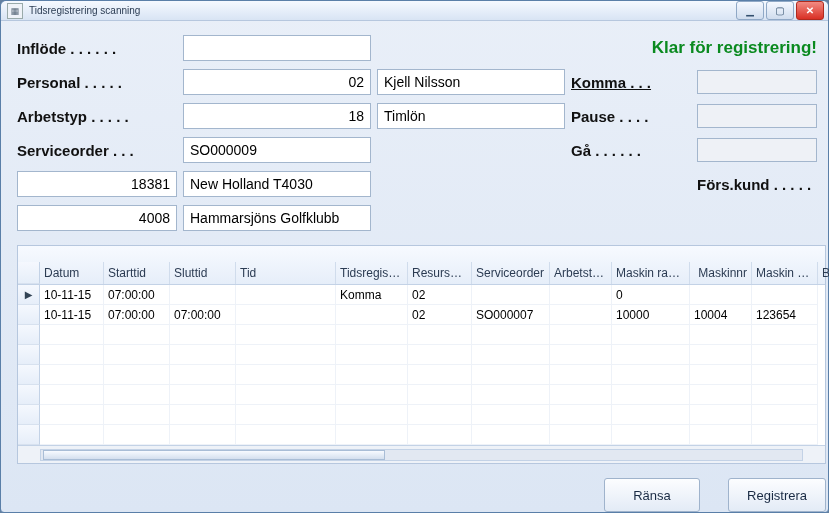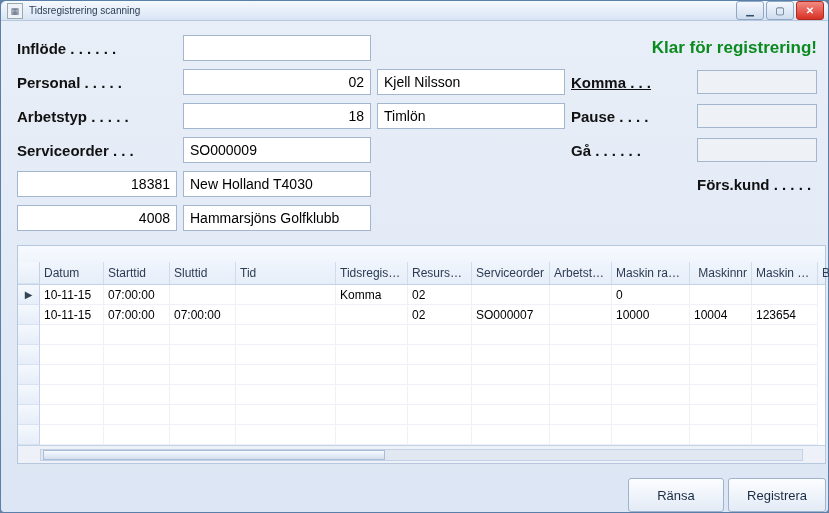--- a/index.html
+++ b/index.html
@@ -165,21 +165,21 @@
   .hscroll .thumb {
     width: 45%; height: 10px;
     background: linear-gradient(#f7faff,#d4dfee);
     border: 1px solid #a9bdd6;
     margin-left: 2px;
   }
   .footer {
     padding-top: 14px;
     display: flex;
     justify-content: flex-end;
-    gap: 4px;
+    gap: 28px;
   }
   .btn {
     min-width: 96px;
     height: 34px;
     border: 1px solid #9fb3cc;
     border-radius: 3px;
     background: linear-gradient(#fcfdff,#e3ebf6);
     font-size: 13px;
     color: #1a2b44;
     display: flex;

